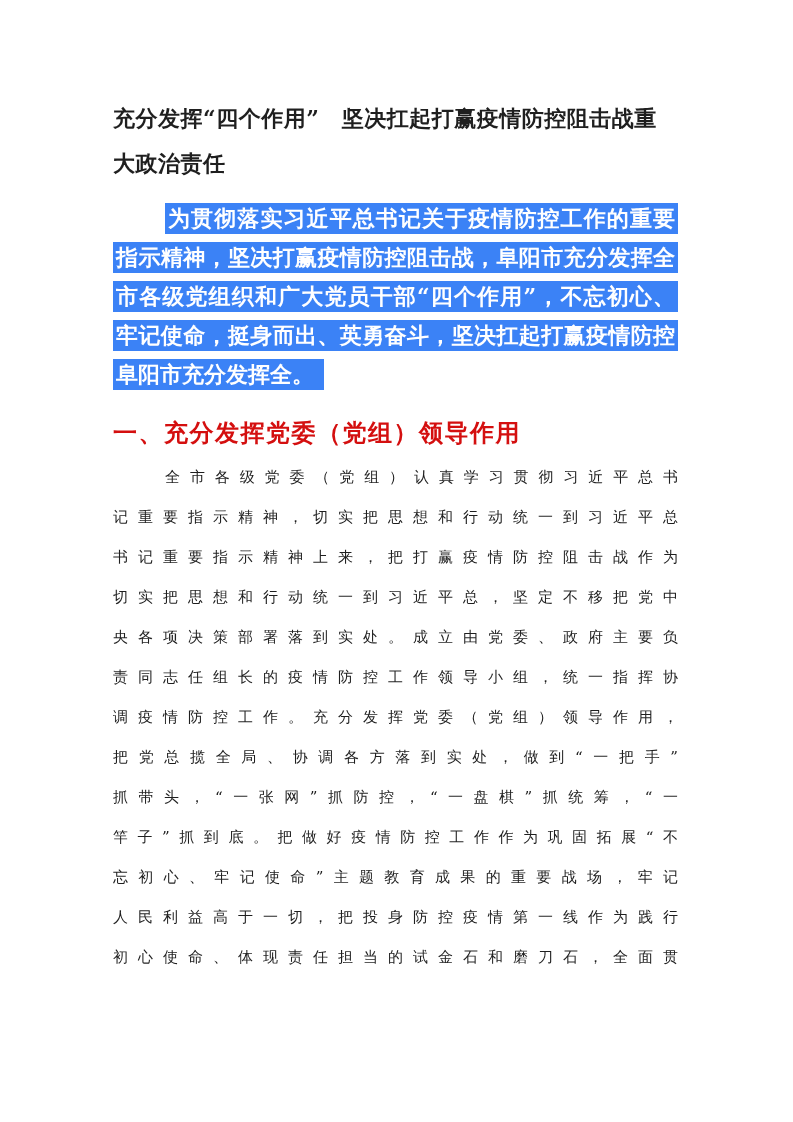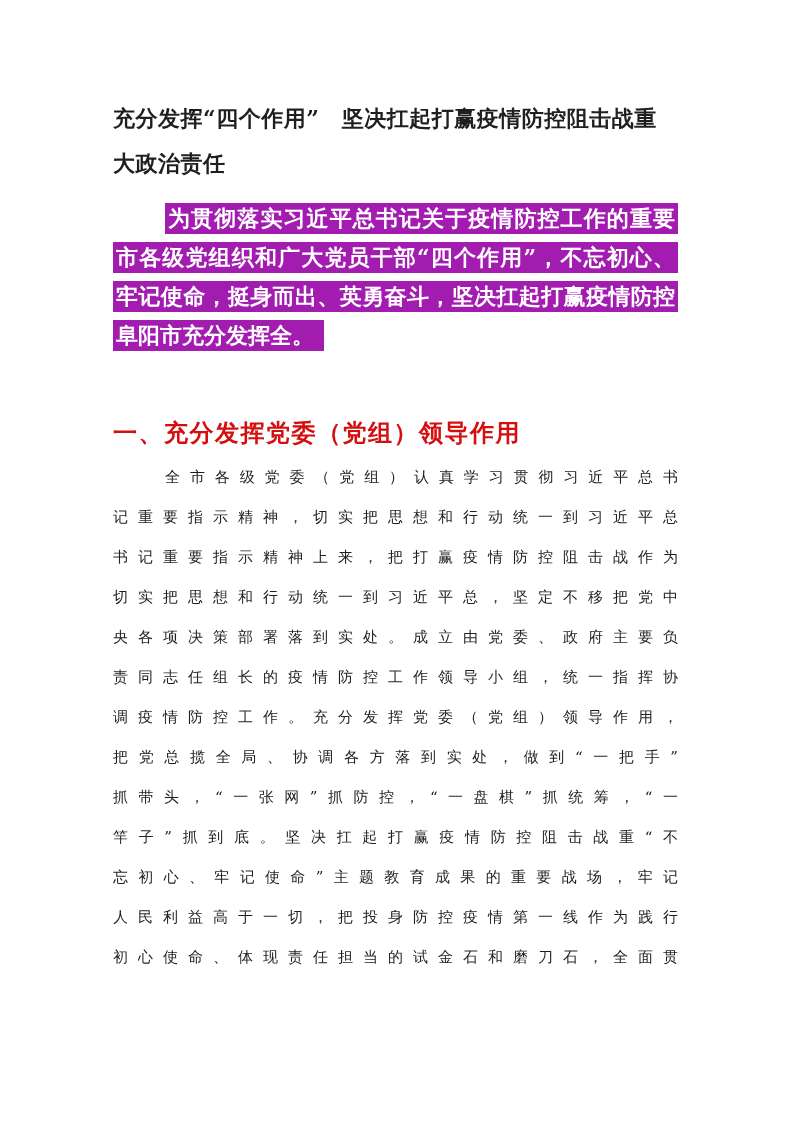--- a/index.html
+++ b/index.html
@@ -42,21 +42,21 @@
   .hl-row {
     height: 39px;
     display: flex;
     align-items: center;
   }
   .hl-text {
     display: block;
     flex: 1 1 auto;
     height: 31px;
     line-height: 31px;
-    background: #a21caf;
+    background: #3b82f6;
     color: #ffffff;
     font-weight: bold;
     font-size: 22px;
     text-align: justify;
     text-align-last: justify;
     padding: 0 3px;
     box-sizing: border-box;
     overflow: hidden;
   }
   .hl-row:first-of-type .hl-text {
@@ -110,20 +110,23 @@
   <div class="title-line">充分发挥“四个作用”　坚决扛起打赢疫情防控阻击战重</div>
       <div class="title-line">大政治责任</div>
     </div>
 
   <div class="highlight">
 
   <div class="hl-row">
         <span class="hl-text">为贯彻落实习近平总书记关于疫情防控工作的重要</span>
       </div>
       <div class="hl-row">
+        <span class="hl-text">指示精神，坚决打赢疫情防控阻击战，阜阳市充分发挥全</span>
+      </div>
+      <div class="hl-row">
         <span class="hl-text">市各级党组织和广大党员干部“四个作用”，不忘初心、</span>
       </div>
       <div class="hl-row">
         <span class="hl-text">牢记使命，挺身而出、英勇奋斗，坚决扛起打赢疫情防控</span>
       </div>
       <div class="hl-row">
         <span class="hl-text">阜阳市充分发挥全。</span>
       </div>
     </div>
 
@@ -133,19 +136,19 @@
 
   <div class="body-line">全市各级党委（党组）认真学习贯彻习近平总书</div>
       <div class="body-line">记重要指示精神，切实把思想和行动统一到习近平总</div>
       <div class="body-line">书记重要指示精神上来，把打赢疫情防控阻击战作为</div>
       <div class="body-line">切实把思想和行动统一到习近平总，坚定不移把党中</div>
       <div class="body-line">央各项决策部署落到实处。成立由党委、政府主要负</div>
       <div class="body-line">责同志任组长的疫情防控工作领导小组，统一指挥协</div>
       <div class="body-line">调疫情防控工作。充分发挥党委（党组）领导作用，</div>
       <div class="body-line">把党总揽全局、协调各方落到实处，做到“一把手”</div>
       <div class="body-line">抓带头，“一张网”抓防控，“一盘棋”抓统筹，“一</div>
-      <div class="body-line">竿子”抓到底。坚决扛起打赢疫情防控阻击战重“不</div>
+      <div class="body-line">竿子”抓到底。把做好疫情防控工作作为巩固拓展“不</div>
       <div class="body-line">忘初心、牢记使命”主题教育成果的重要战场，牢记</div>
       <div class="body-line">人民利益高于一切，把投身防控疫情第一线作为践行</div>
       <div class="body-line">初心使命、体现责任担当的试金石和磨刀石，全面贯</div>
     </div>
 
 </div>
 
 </body></html>

